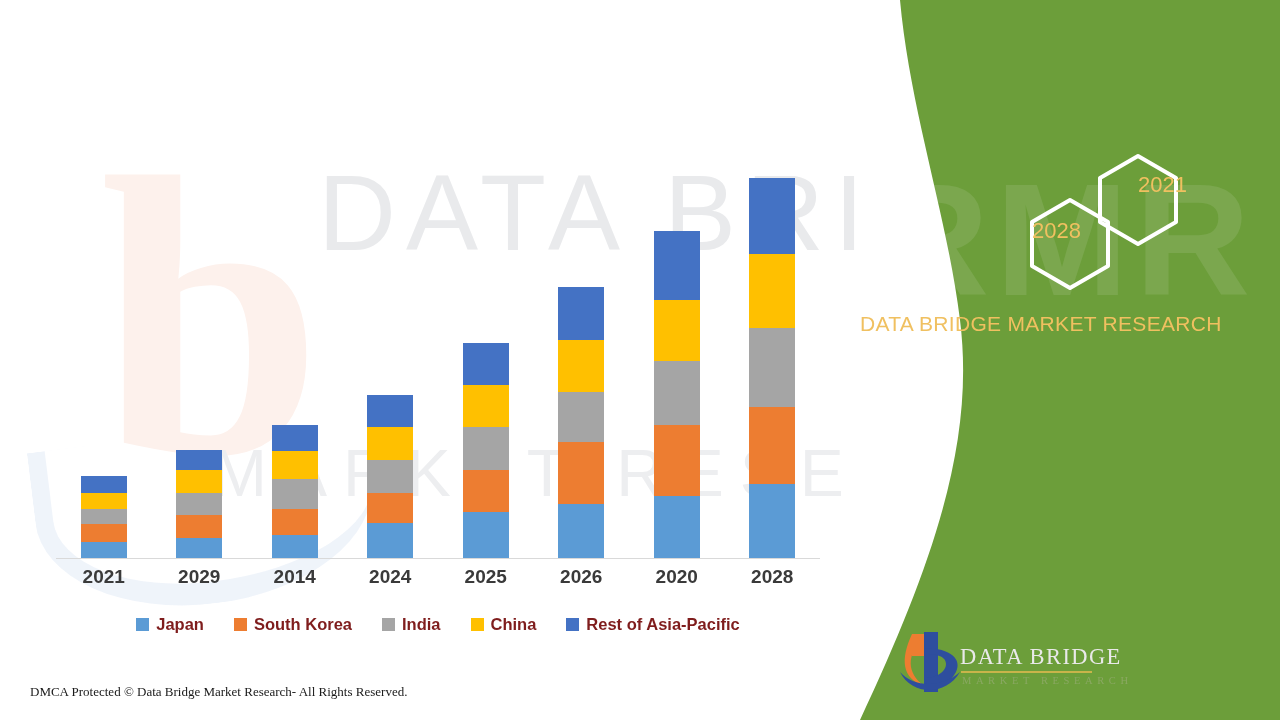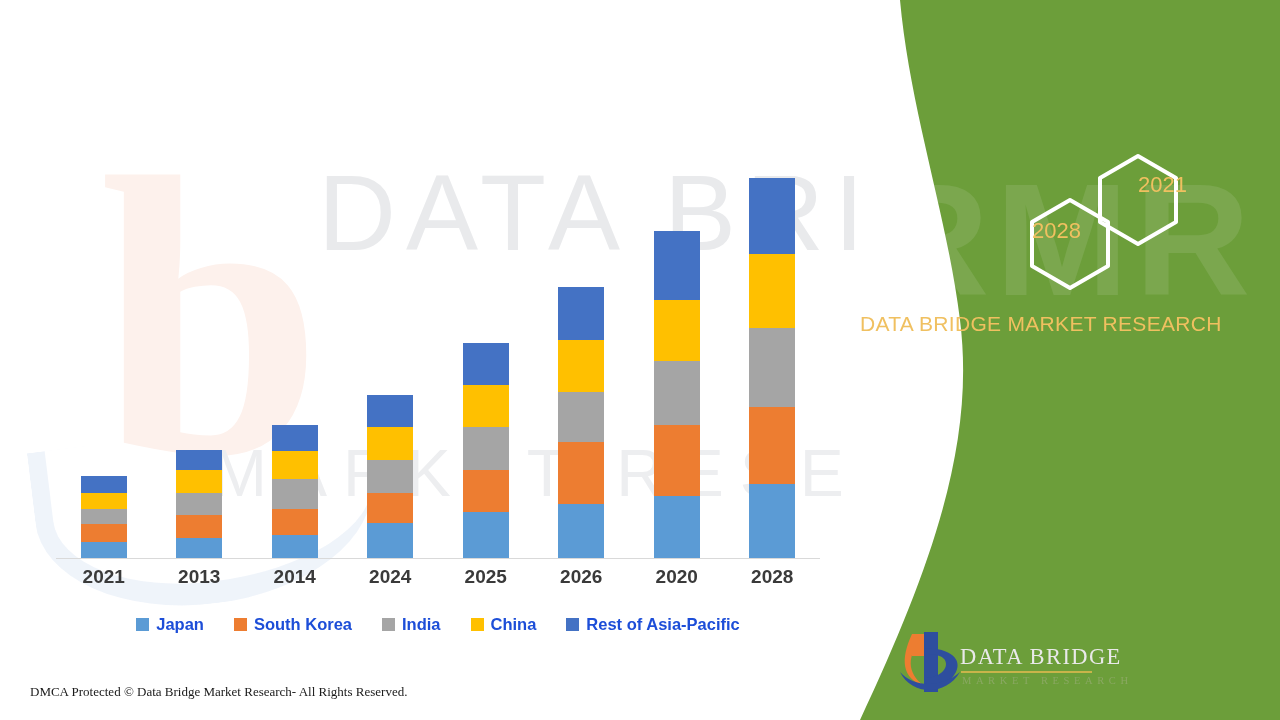--- a/index.html
+++ b/index.html
@@ -155,21 +155,21 @@
     gap: 7px;
   }
   .legend-swatch {
     width: 13px;
     height: 13px;
     display: block;
     flex: none;
   }
   .legend-label {
     font-size: 16.5px;
-    color: #1d4ed8;
+    color: #7f1d1d;
     font-weight: 600;
     white-space: nowrap;
   }
 
   
   .footer-dmca {
     position: absolute;
     left: 30px;
     top: 684px;
     font-family: "Liberation Serif", serif;
@@ -379,21 +379,21 @@
             <span class="seg" style="height: 73.44px; background: rgb(255, 192, 0);"></span>
             <span class="seg" style="height: 76.5px; background: rgb(68, 114, 196);"></span>
           </div>
         </div>
       </div>
     <div class="axis-line"></div>
   </div>
 
   <div class="xlabels" id="xlabels">
       <div>2021</div>
-      <div>2013</div>
+      <div>2029</div>
       <div>2014</div>
       <div>2024</div>
       <div>2025</div>
       <div>2026</div>
       <div>2020</div>
       <div>2028</div>
     </div>
 
   <div class="legend" id="legend">
       <div class="legend-item">

